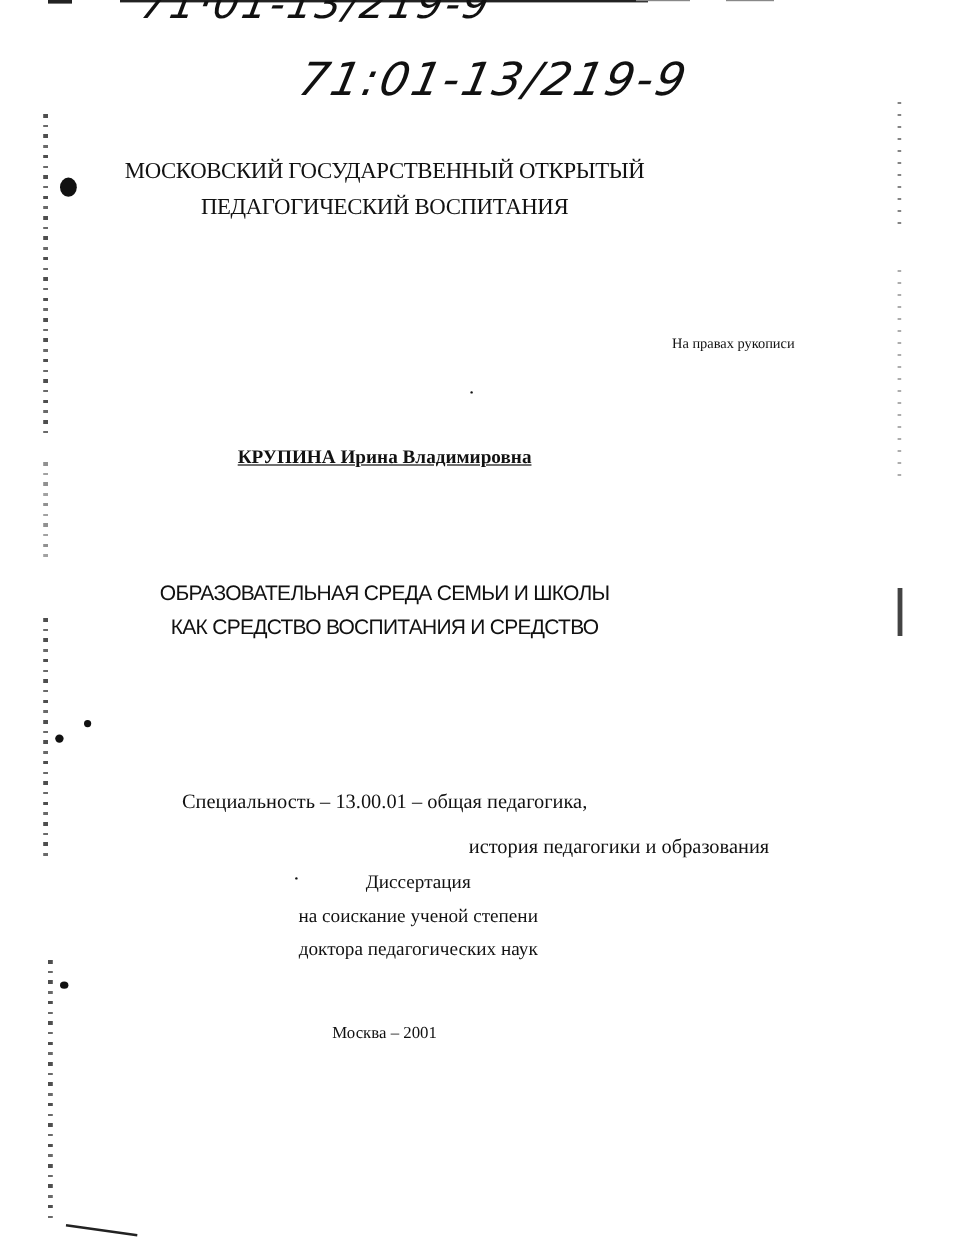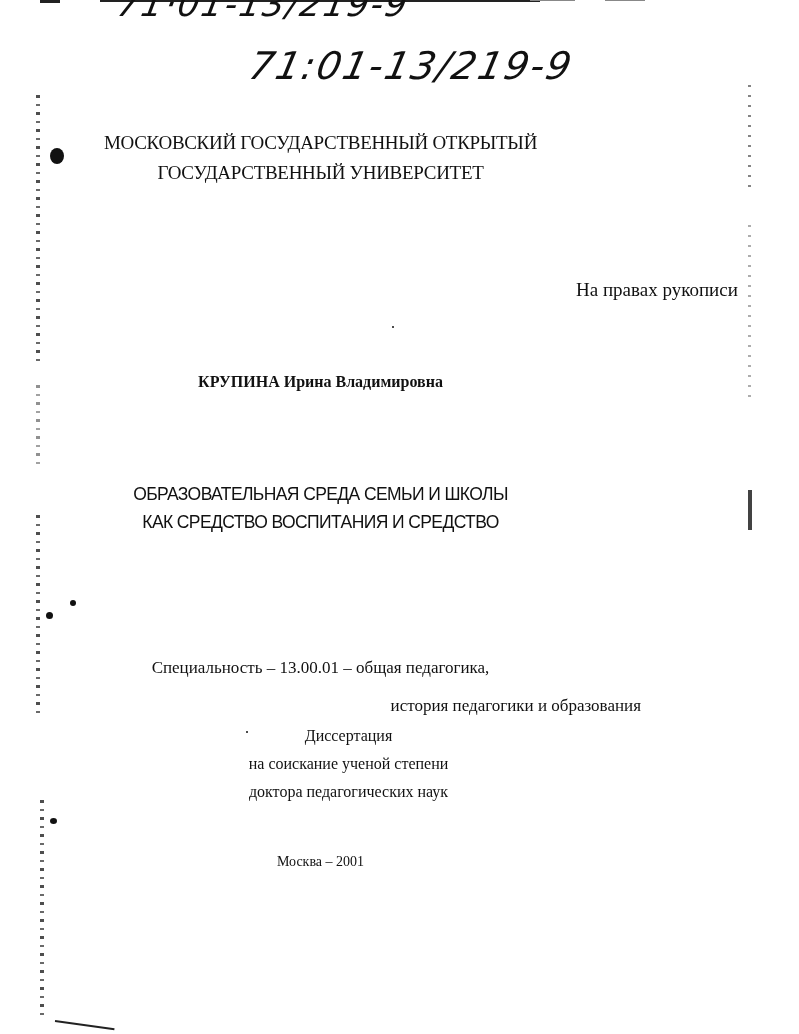--- a/index.html
+++ b/index.html
@@ -81,23 +81,23 @@
     width: 641px;
     text-align: center;
     white-space: nowrap;
   }
   .univ {
     font-size: 19px;
     letter-spacing: -0.3px;
   }
   .rights {
     position: absolute;
-    left: 576px;
+    left: 560px;
     top: 279px;
-    font-size: 19px;
+    font-size: 12px;
     white-space: nowrap;
   }
   .author {
     font-size: 16px;
     font-weight: bold;
     left: 0;
   }
   .title {
     font-family: "Liberation Sans", sans-serif;
     font-weight: normal;
@@ -139,25 +139,25 @@
   <div class="blob" style="left:46px;top:612px;width:7px;height:7px;"></div>
   <div class="blob" style="left:50px;top:818px;width:7px;height:6px;"></div>
   <div class="diag-line" style="left:55px;top:1020px;width:60px;transform:rotate(8deg);"></div>
   <div class="blob" style="left:392px;top:326px;width:2px;height:2px;"></div>
   <div class="blob" style="left:246px;top:731px;width:2px;height:2px;"></div>
 
   <div class="hand hand-top">71·01-13/219-9</div>
   <div class="hand hand-main">71:01-13/219-9</div>
 
   <div class="line univ" style="top:132px;">МОСКОВСКИЙ ГОСУДАРСТВЕННЫЙ ОТКРЫТЫЙ</div>
-  <div class="line univ" style="top:162px;">ГОСУДАРСТВЕННЫЙ УНИВЕРСИТЕТ</div>
+  <div class="line univ" style="top:162px;">ПЕДАГОГИЧЕСКИЙ ВОСПИТАНИЯ</div>
 
   <div class="rights">На правах рукописи</div>
 
-  <div class="line author" style="top:373px;">КРУПИНА Ирина Владимировна</div>
+  <div class="line author" style="top:373px;text-decoration:underline;">КРУПИНА Ирина Владимировна</div>
 
   <div class="line title" style="top:484px;">ОБРАЗОВАТЕЛЬНАЯ СРЕДА СЕМЬИ И ШКОЛЫ</div>
   <div class="line title" style="top:512px;">КАК СРЕДСТВО ВОСПИТАНИЯ И СРЕДСТВО</div>
 
   <div class="line spec" style="top:626px;">Специальность – 13.00.01 – общая педагогика,</div>
   <div class="line spec" style="top:664px;text-align:right;">история педагогики и образования</div>
 
   <div class="line diss" style="top:727px;">Диссертация</div>
   <div class="line diss" style="top:755px;">на соискание ученой степени</div>
   <div class="line diss" style="top:783px;">доктора педагогических наук</div>

